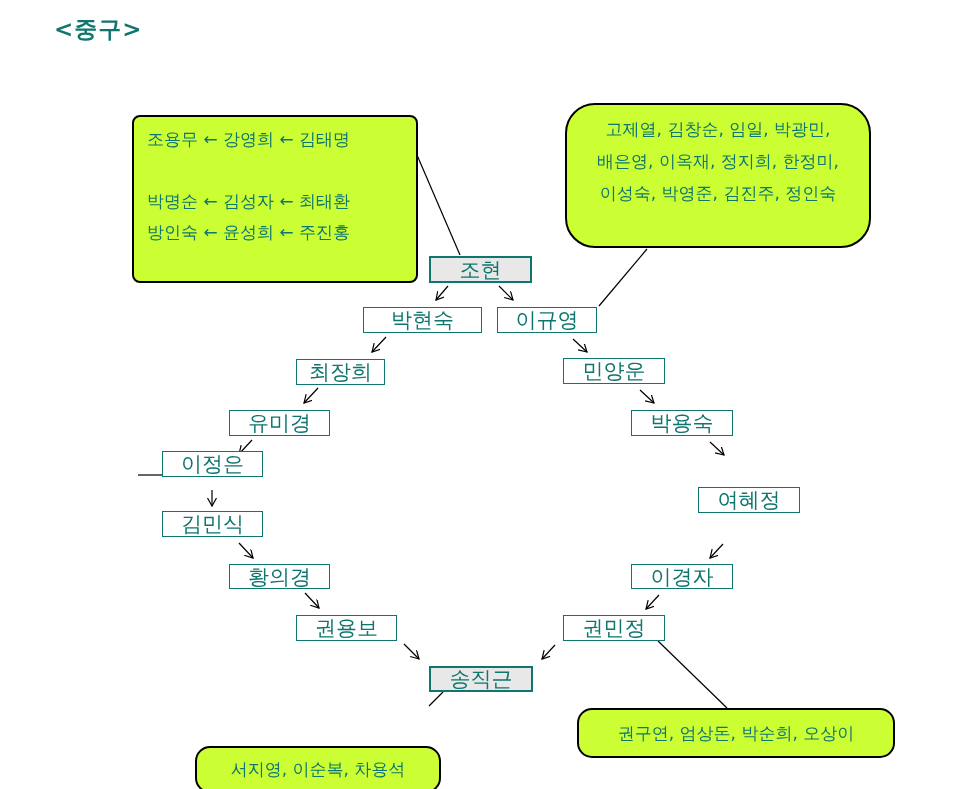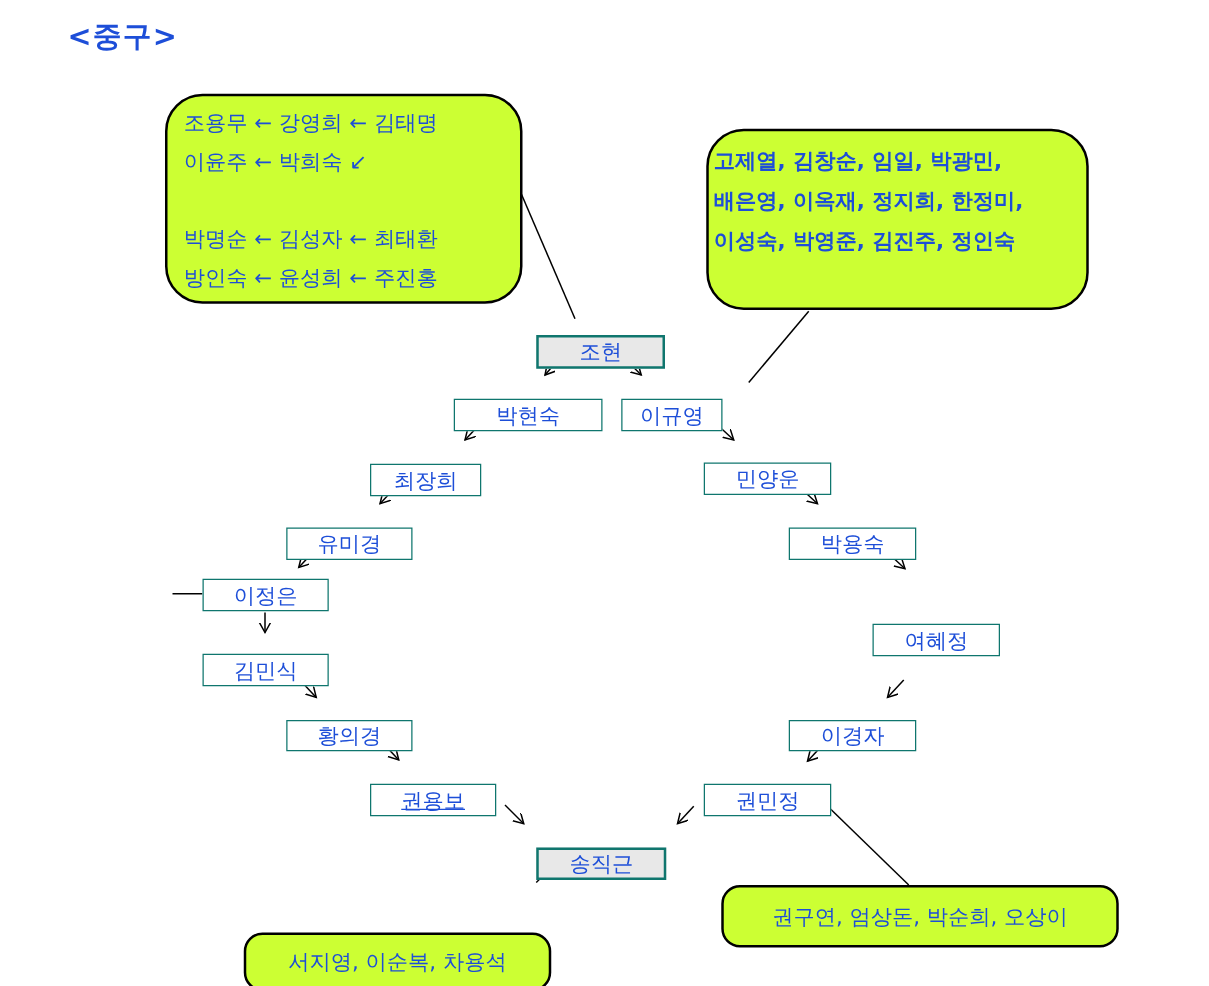--- a/index.html
+++ b/index.html
@@ -1,37 +1,37 @@
 <!DOCTYPE html>
 <html style="--green: #ccff33; --gray: #e8e8e8;"><head>
 <meta charset="utf-8">
 <style>
   html, body { margin:0; padding:0; background:#ffffff; }
   .stage {
     position:relative; width:967px; height:789px; background:#ffffff;
-    font-family:"DejaVu Sans", sans-serif; color:#1d4ed8; overflow:hidden;
+    font-family:"DejaVu Sans", sans-serif; color:#0f766e; overflow:hidden;
   }
   .title {
     position:absolute; left:54px; top:14px;
     font-size:23px; font-weight:bold; letter-spacing:1px; white-space:nowrap;
   }
   svg.overlay { position:absolute; left:0; top:0; width:967px; height:789px; }
   .node {
     position:absolute; box-sizing:border-box; background:#ffffff;
     border:1px solid #0f766e; display:flex; align-items:center; justify-content:center;
-    font-size:17px; white-space:nowrap;margin-top:12px;
+    font-size:21px; white-space:nowrap;
   }
   .node.gray { background:var(--gray,#e8e8e8); border-width:2px; }
   .bubble {
     position:absolute; box-sizing:border-box; background:var(--green,#ccff33);
     border:2px solid #000; font-size:17px;
   }
-  .bubble.note-tl { border-radius:30px; padding:7px 0 0 13px; }
+  .bubble.note-tl { border-radius:8px; padding:7px 0 0 13px;margin-top:40px; }
   .note-tl .bline { height:31px; line-height:31px; white-space:nowrap; }
-  .bubble.note-tr { border-radius:30px; padding:8px 4px 0 4px; text-align:left;font-weight:bold; }
+  .bubble.note-tr { border-radius:30px; padding:8px 4px 0 4px; text-align:center; }
   .note-tr .bline { height:32px; line-height:32px; white-space:nowrap; }
   .bubble.pill {
     border-radius:15px; display:flex; align-items:center; justify-content:center;
     white-space:nowrap;
   }
   .bubble.side {
     border-radius:11px; display:flex; align-items:center; justify-content:center;
     white-space:nowrap;
   }
 </style>
@@ -67,46 +67,45 @@
       <line x1="659" y1="595" x2="646" y2="609" marker-end="url(#ah)"></line>
       <line x1="555" y1="645" x2="542" y2="659" marker-end="url(#ah)"></line>
       <line x1="443" y1="692" x2="429" y2="706"></line>
       <line x1="658" y1="641" x2="727" y2="708"></line>
       <line x1="138" y1="475" x2="162" y2="475"></line>
     </g>
   </svg>
 
   <div class="bubble note-tl" style="left:132px; top:75px; width:286px; height:168px;">
     <div class="bline">조용무 ← 강영희 ← 김태명</div>
-    <div class="bline">이윤주 ← 박희숙 ↙</div>
     <div class="bline"></div>
     <div class="bline">박명순 ← 김성자 ← 최태환</div>
     <div class="bline">방인숙 ← 윤성희 ← 주진홍</div>
   </div>
 
   <div class="bubble note-tr" style="left:565px; top:103px; width:306px; height:145px;">
     <div class="bline">고제열, 김창순, 임일, 박광민,</div>
     <div class="bline">배은영, 이옥재, 정지희, 한정미,</div>
     <div class="bline">이성숙, 박영준, 김진주, 정인숙</div>
   </div>
 
 
   <div class="bubble pill" style="left:195px; top:746px; width:246px; height:47px;">서지영, 이순복, 차용석</div>
 
   <div class="bubble pill" style="left:577px; top:708px; width:318px; height:50px;">권구연, 엄상돈, 박순희, 오상이</div>
 
   <div class="node gray" style="left:429px; top:256px; width:103px; height:27px;">조현</div>
   <div class="node" style="left:363px; top:307px; width:119px; height:26px;">박현숙</div>
-  <div class="node" style="left:497px; top:307px; width:81px; height:26px;">이규영</div>
+  <div class="node" style="left:497px; top:307px; width:100px; height:26px;">이규영</div>
   <div class="node" style="left:296px; top:359px; width:89px; height:26px;">최장희</div>
   <div class="node" style="left:563px; top:358px; width:102px; height:26px;">민양운</div>
   <div class="node" style="left:229px; top:410px; width:101px; height:26px;">유미경</div>
   <div class="node" style="left:631px; top:410px; width:102px; height:26px;">박용숙</div>
   <div class="node" style="left:162px; top:451px; width:101px; height:26px;">이정은</div>
   <div class="node" style="left:698px; top:487px; width:102px; height:26px;">여혜정</div>
   <div class="node" style="left:162px; top:511px; width:101px; height:26px;">김민식</div>
   <div class="node" style="left:229px; top:564px; width:101px; height:25px;">황의경</div>
   <div class="node" style="left:631px; top:564px; width:102px; height:25px;">이경자</div>
-  <div class="node" style="left:296px; top:615px; width:101px; height:26px;text-decoration:underline;">권용보</div>
+  <div class="node" style="left:296px; top:615px; width:101px; height:26px;">권용보</div>
   <div class="node" style="left:563px; top:615px; width:102px; height:26px;">권민정</div>
   <div class="node gray" style="left:429px; top:666px; width:104px; height:26px;">송직근</div>
 
 </div>
 
 </body></html>

